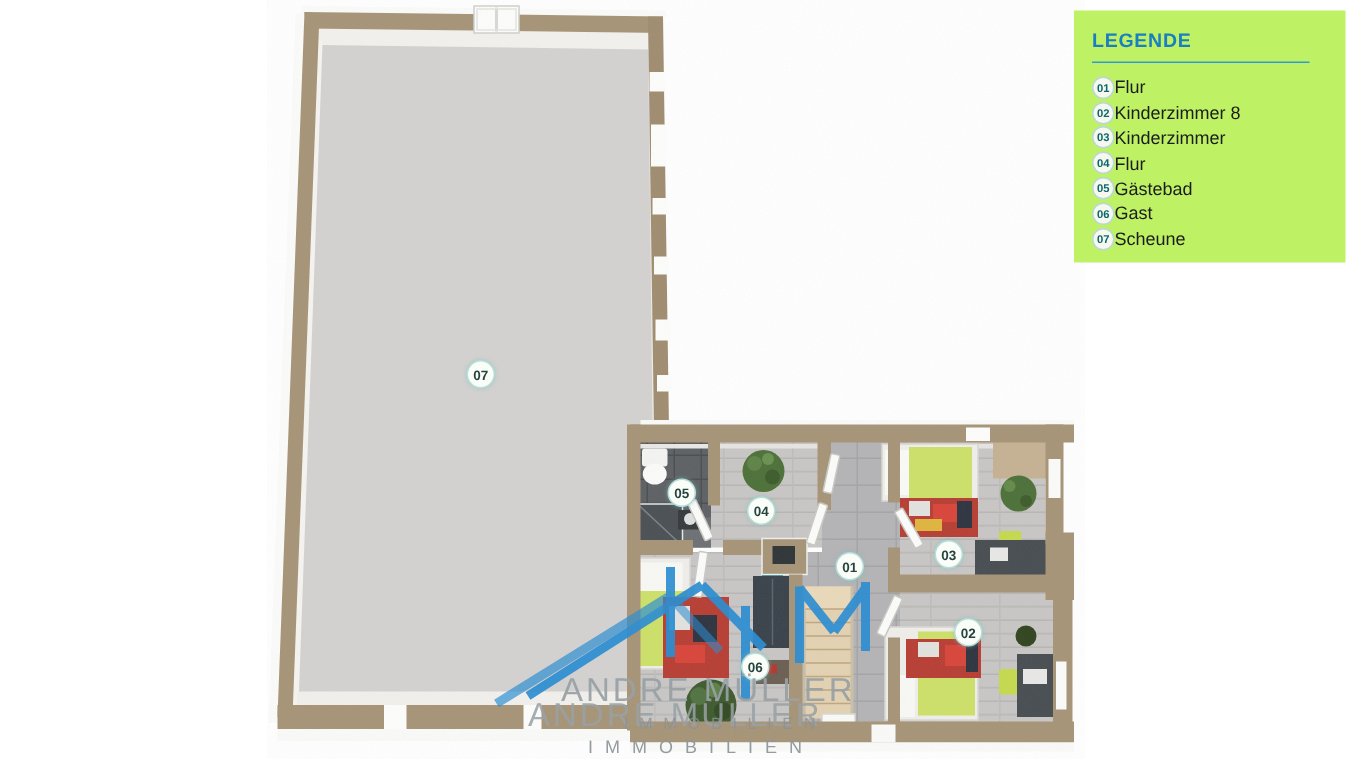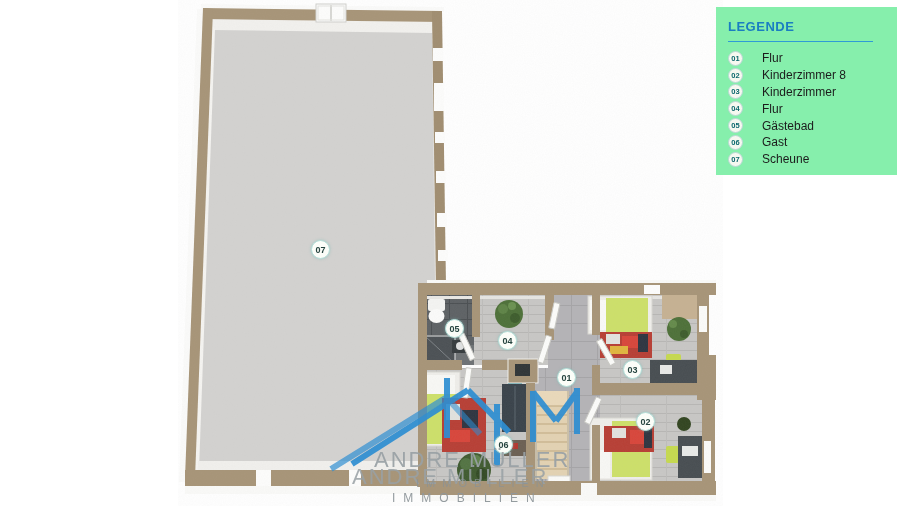--- a/index.html
+++ b/index.html
@@ -16,30 +16,30 @@
 
   
   .wm{position:absolute;z-index:6;color:#99a1a5;white-space:nowrap;pointer-events:none;}
   .wm1{left:374px;top:447px;font-size:22px;letter-spacing:2px;opacity:.92;}
   .wm2{left:352px;top:464px;font-size:22px;letter-spacing:2px;opacity:.85;}
   .wm3{left:416px;top:477px;font-size:11px;letter-spacing:7px;opacity:.8;color:#8a9296;}
   .wm4{left:392px;top:491px;font-size:12px;letter-spacing:8px;opacity:.95;color:#8f979b;}
 
   
   .legend{position:absolute;z-index:5;left:716px;top:7px;width:181px;height:168px;
-          background:#86efac;}
+          background:#bef264;}
   .legend-title{margin:12px 12px 0 12px;font-size:13px;font-weight:bold;color:#1a7ec2;
                 letter-spacing:.5px;}
   .legend-rule{margin:7px 24px 0 12px;border:0;border-top:1px solid #2e9bd6;height:0;}
   .legend-items{margin:8px 0 0 12px;}
   .legend-row{display:flex;align-items:center;height:16.8px;}
   .legend-badge{width:13px;height:13px;border-radius:50%;background:#f6f8f0;
                 border:1px solid #b9d8d4;color:#0c686d;font-size:7.5px;font-weight:bold;
                 display:flex;align-items:center;justify-content:center;flex:0 0 13px;}
-  .legend-label{margin-left:19px;font-size:12px;color:#1c1c1c;}
+  .legend-label{margin-left:0;font-size:12px;color:#1c1c1c;}
 </style>
 </head>
 <body>
 
 <div class="stage">
 
 <svg class="plan" width="900" height="506" viewBox="0 0 900 506">
   <defs>
     <pattern id="wood" width="46" height="9" patternUnits="userSpaceOnUse">
       <rect width="46" height="9" fill="#c8c7c5"></rect>

